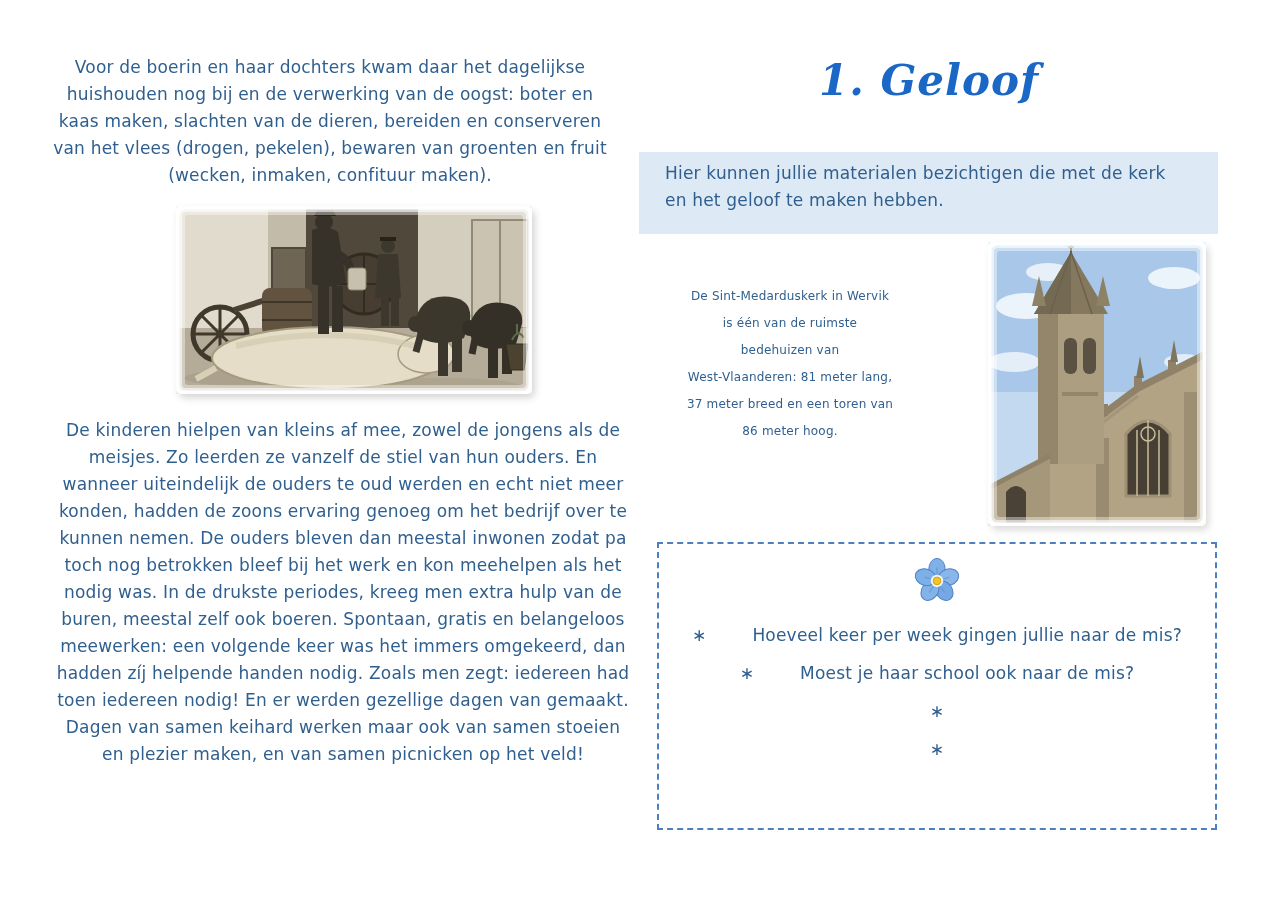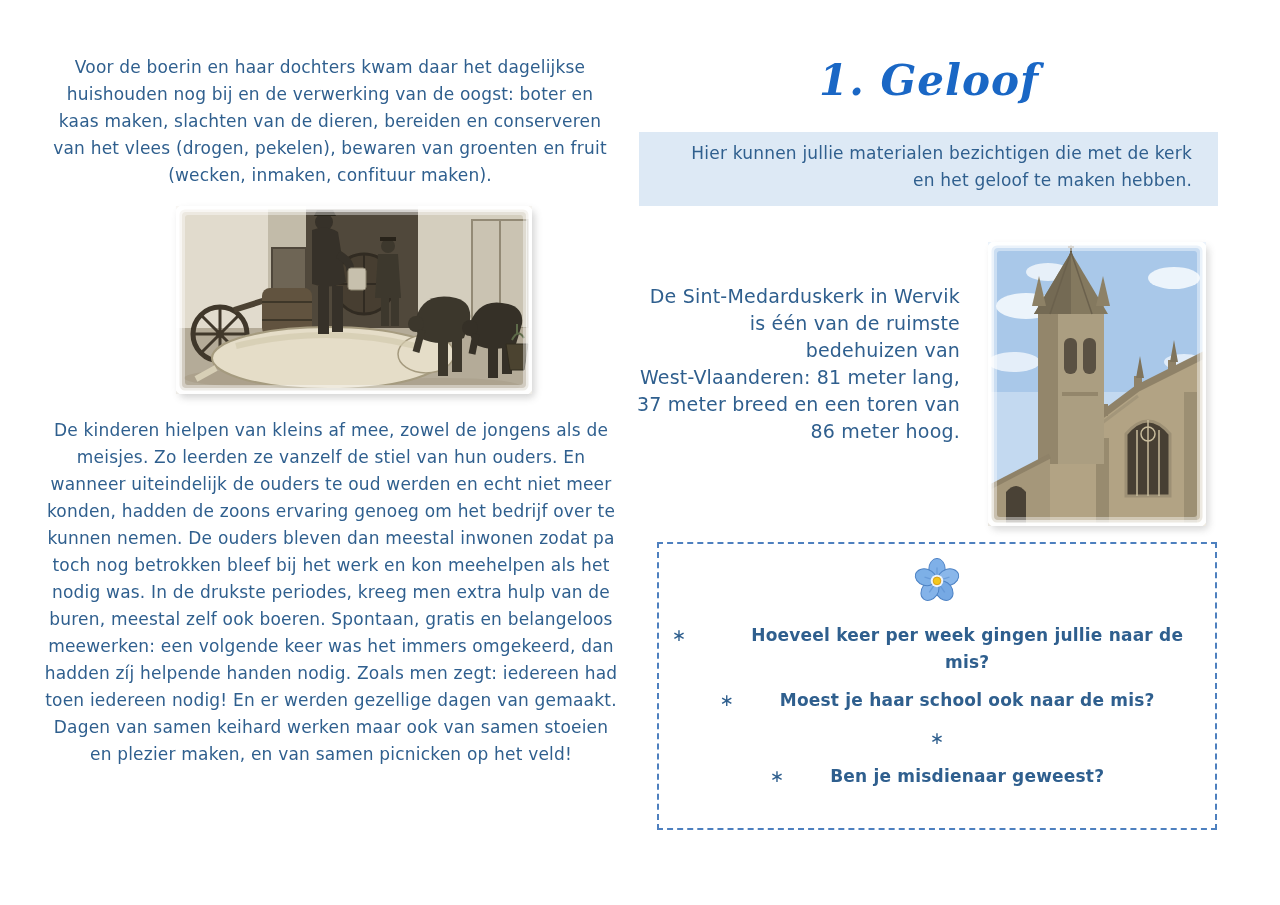--- a/index.html
+++ b/index.html
@@ -4,50 +4,50 @@
 <style>
   html,body { margin:0; padding:0; background:#ffffff; }
   .page {
     position:relative; width:1280px; height:905px; overflow:hidden;
     background:#ffffff;
     font-family:"DejaVu Sans", sans-serif;
     color:#2f5f8e;
   }
   .para { position:absolute; text-align:center; font-size:17px; line-height:27px; letter-spacing:0.2px; }
   #p1 { left:52px;  top:54px;  width:556px; }
-  #p2 { left:44px;  top:417px; width:574px; }
+  #p2 { left:56px;  top:417px; width:574px; }
 
   .photo { position:absolute; border-radius:6px; }
   .photo svg { display:block; width:100%; height:100%; }
   #farm-photo   { left:176px; top:206px; width:356px; height:188px; box-shadow:3px 4px 7px rgba(90,90,90,0.25); }
   #church-photo { left:988px; top:242px; width:218px; height:284px; box-shadow:3px 4px 7px rgba(90,90,90,0.22); }
 
   #page-title {
     position:absolute; left:640px; top:56px; width:578px; text-align:center;
     font-family:"DejaVu Serif", serif; font-style:italic; font-weight:700;
     font-size:42px; color:#1a67c5; letter-spacing:1px;
   }
   #intro-box {
-    position:absolute; left:639px; top:132px; width:579px; box-sizing:border-box;
-    background:#dde9f5; padding:8px 26px 12px; text-align:right;
+    position:absolute; left:639px; top:152px; width:579px; box-sizing:border-box;
+    background:#dde9f5; padding:8px 26px 20px; text-align:left;
     font-size:17px; line-height:27px; letter-spacing:0.2px;
   }
   #church-text {
-    position:absolute; left:620px; top:283px; width:340px; text-align:right;
-    font-size:19px; line-height:27px; white-space:pre-line; letter-spacing:0.2px;
+    position:absolute; left:620px; top:283px; width:340px; text-align:center;
+    font-size:12px; line-height:27px; white-space:pre-line; letter-spacing:0.2px;
   }
   #questions-box {
     position:absolute; left:657px; top:542px; width:560px; height:288px;
     box-sizing:border-box; border:2px dashed #4e80bf;
   }
   .flower { display:block; margin:12px auto 20px; width:46px; height:46px; }
   .q { display:flex; justify-content:center; align-items:flex-start; gap:46px;
        margin-bottom:11px; font-size:17px; line-height:27px; letter-spacing:0.2px; }
   .q .b { flex:none; }
-  .q .t { max-width:470px; text-align:center;font-weight:bold; }
+  .q .t { max-width:470px; text-align:center; }
 </style>
 </head>
 <body>
 
 <div class="page">
 
   <div class="para" id="p1">Voor de boerin en haar dochters kwam daar het dagelijkse huishouden nog bij en de verwerking van de oogst: boter en kaas maken, slachten van de dieren, bereiden en conserveren van het vlees (drogen, pekelen), bewaren van groenten en fruit (wecken, inmaken, confituur maken).</div>
 
   <div class="photo" id="farm-photo">
     <svg viewBox="0 0 356 188" preserveAspectRatio="none" role="img">
@@ -208,17 +208,16 @@
     </div>
     <div class="q">
       <span class="b">∗</span>
       <span class="t">Moest je haar school ook naar de mis?</span>
     </div>
     <div class="q">
       <span class="b">∗</span>
     </div>
     <div class="q">
       <span class="b">∗</span>
-      <span class="t">Ben je misdienaar geweest?</span>
     </div>
   </div>
 
 </div>
 
 </body></html>

